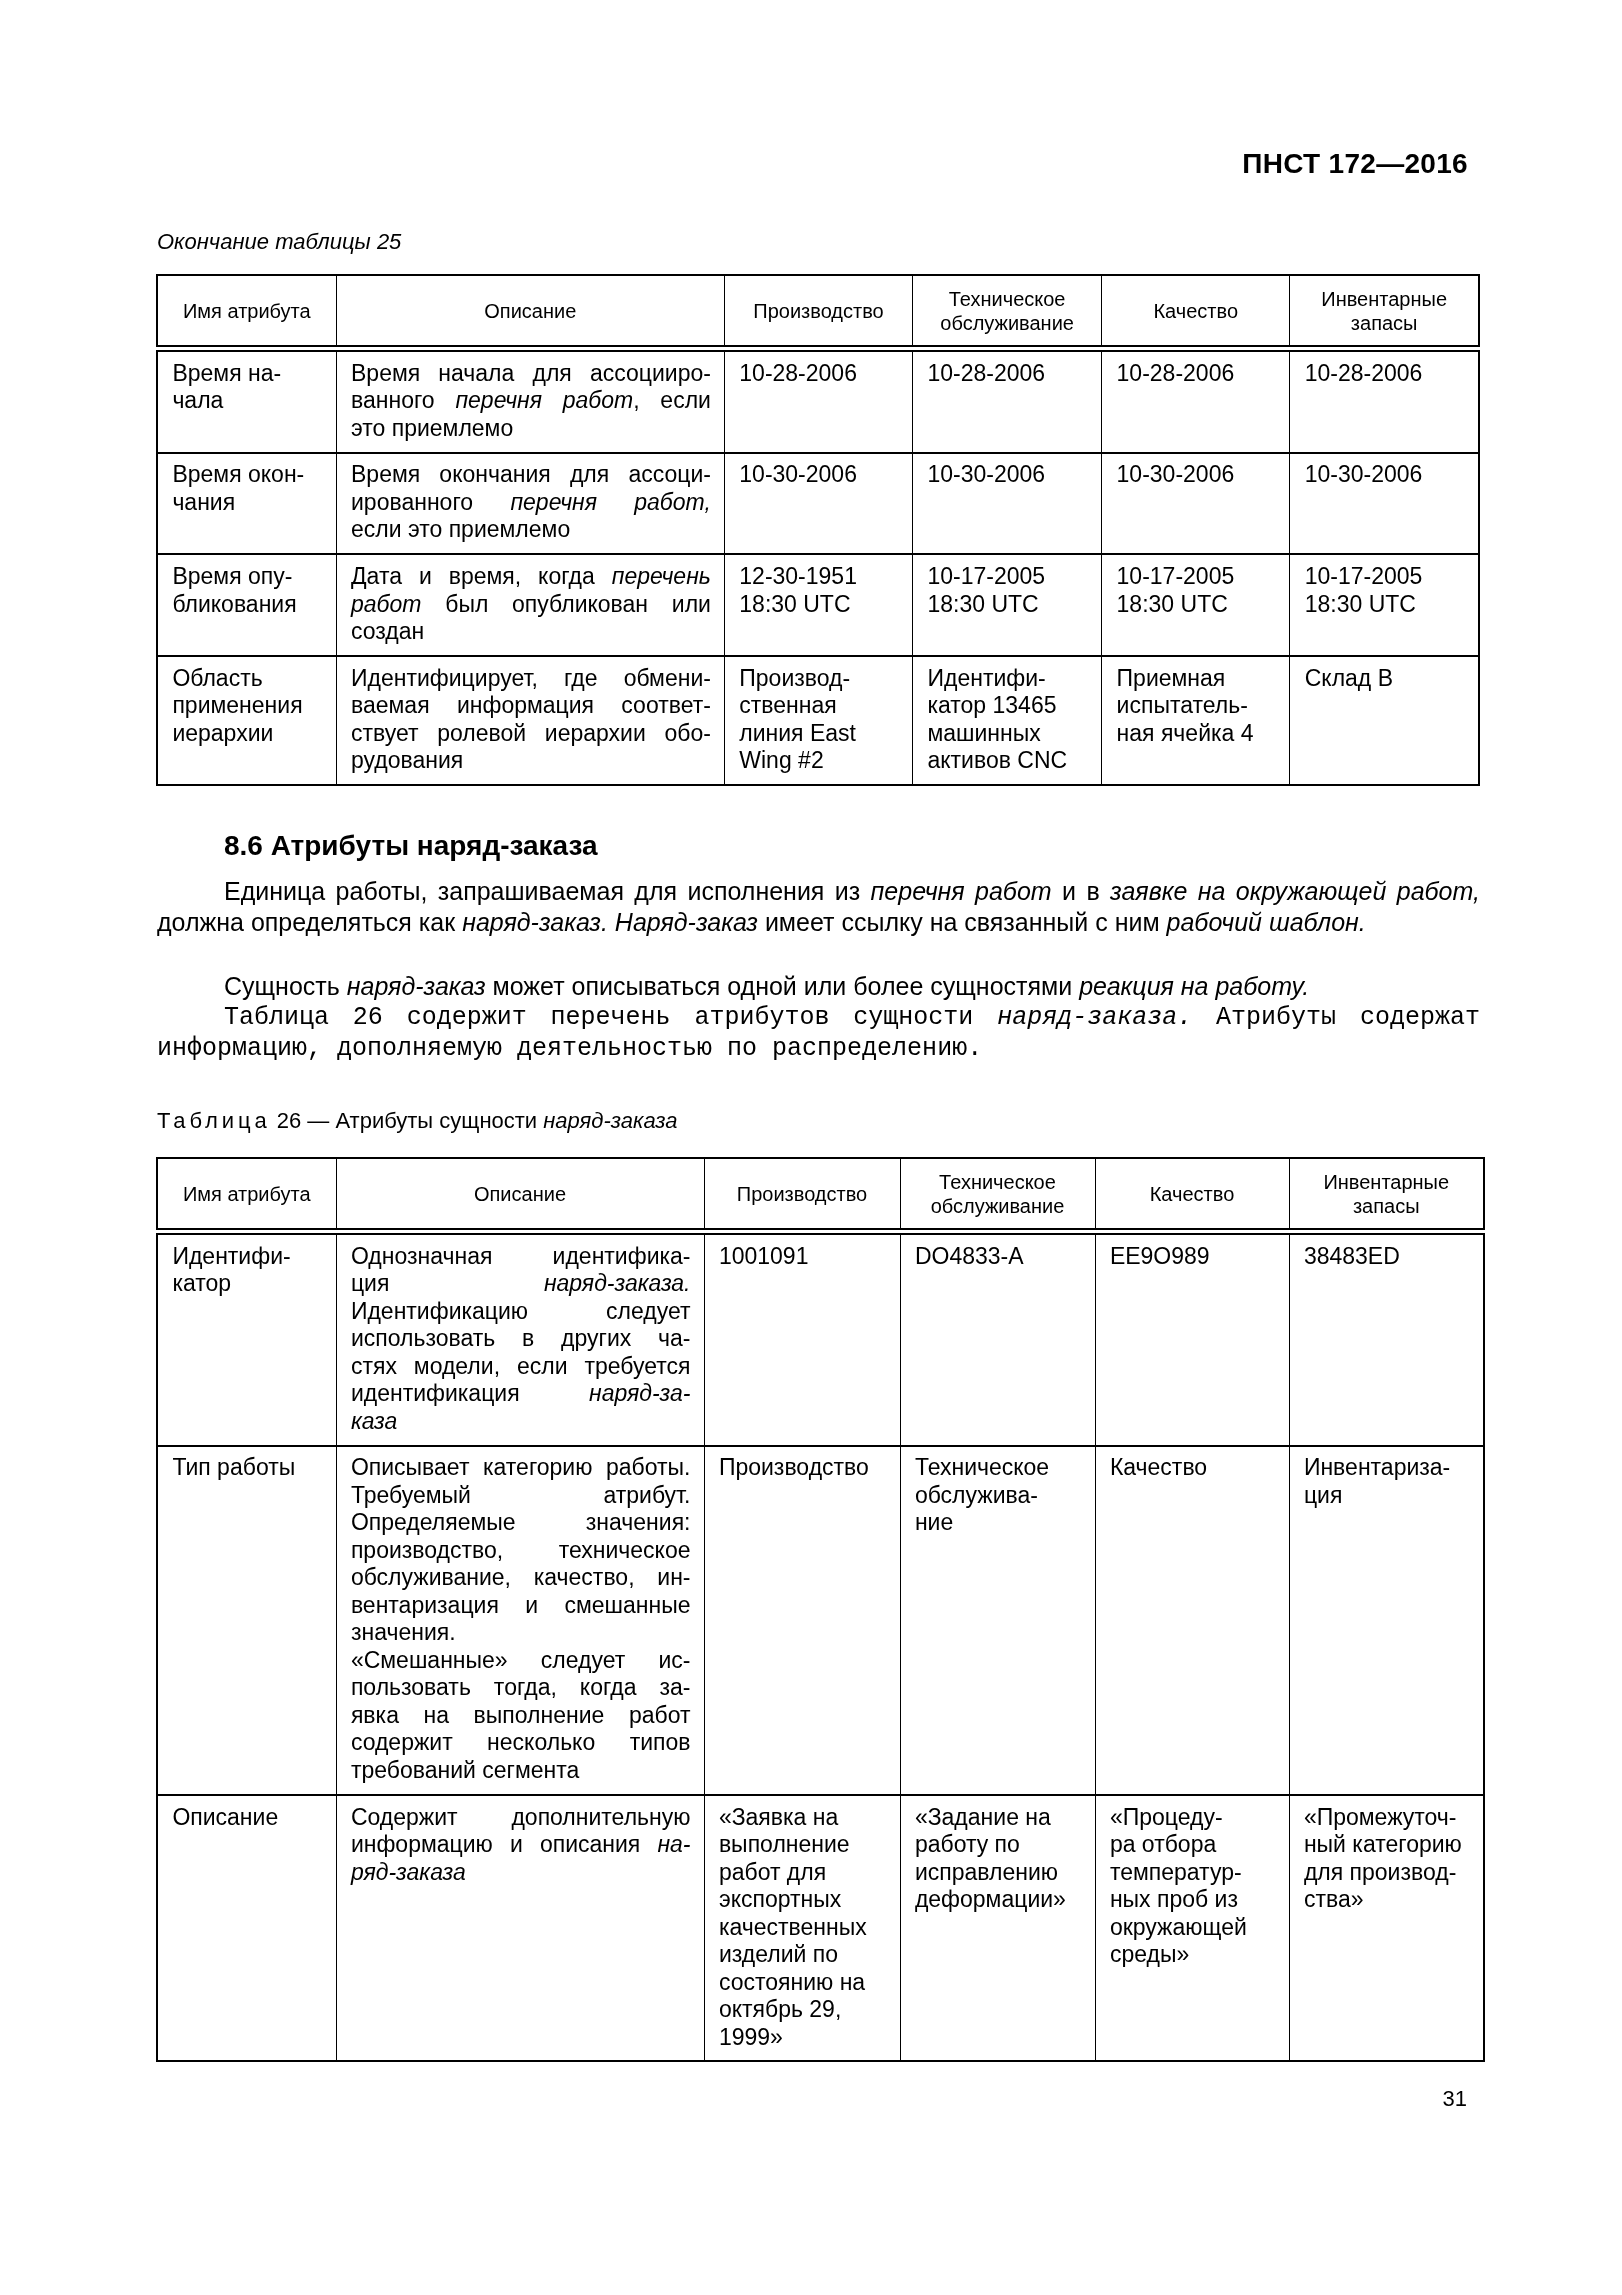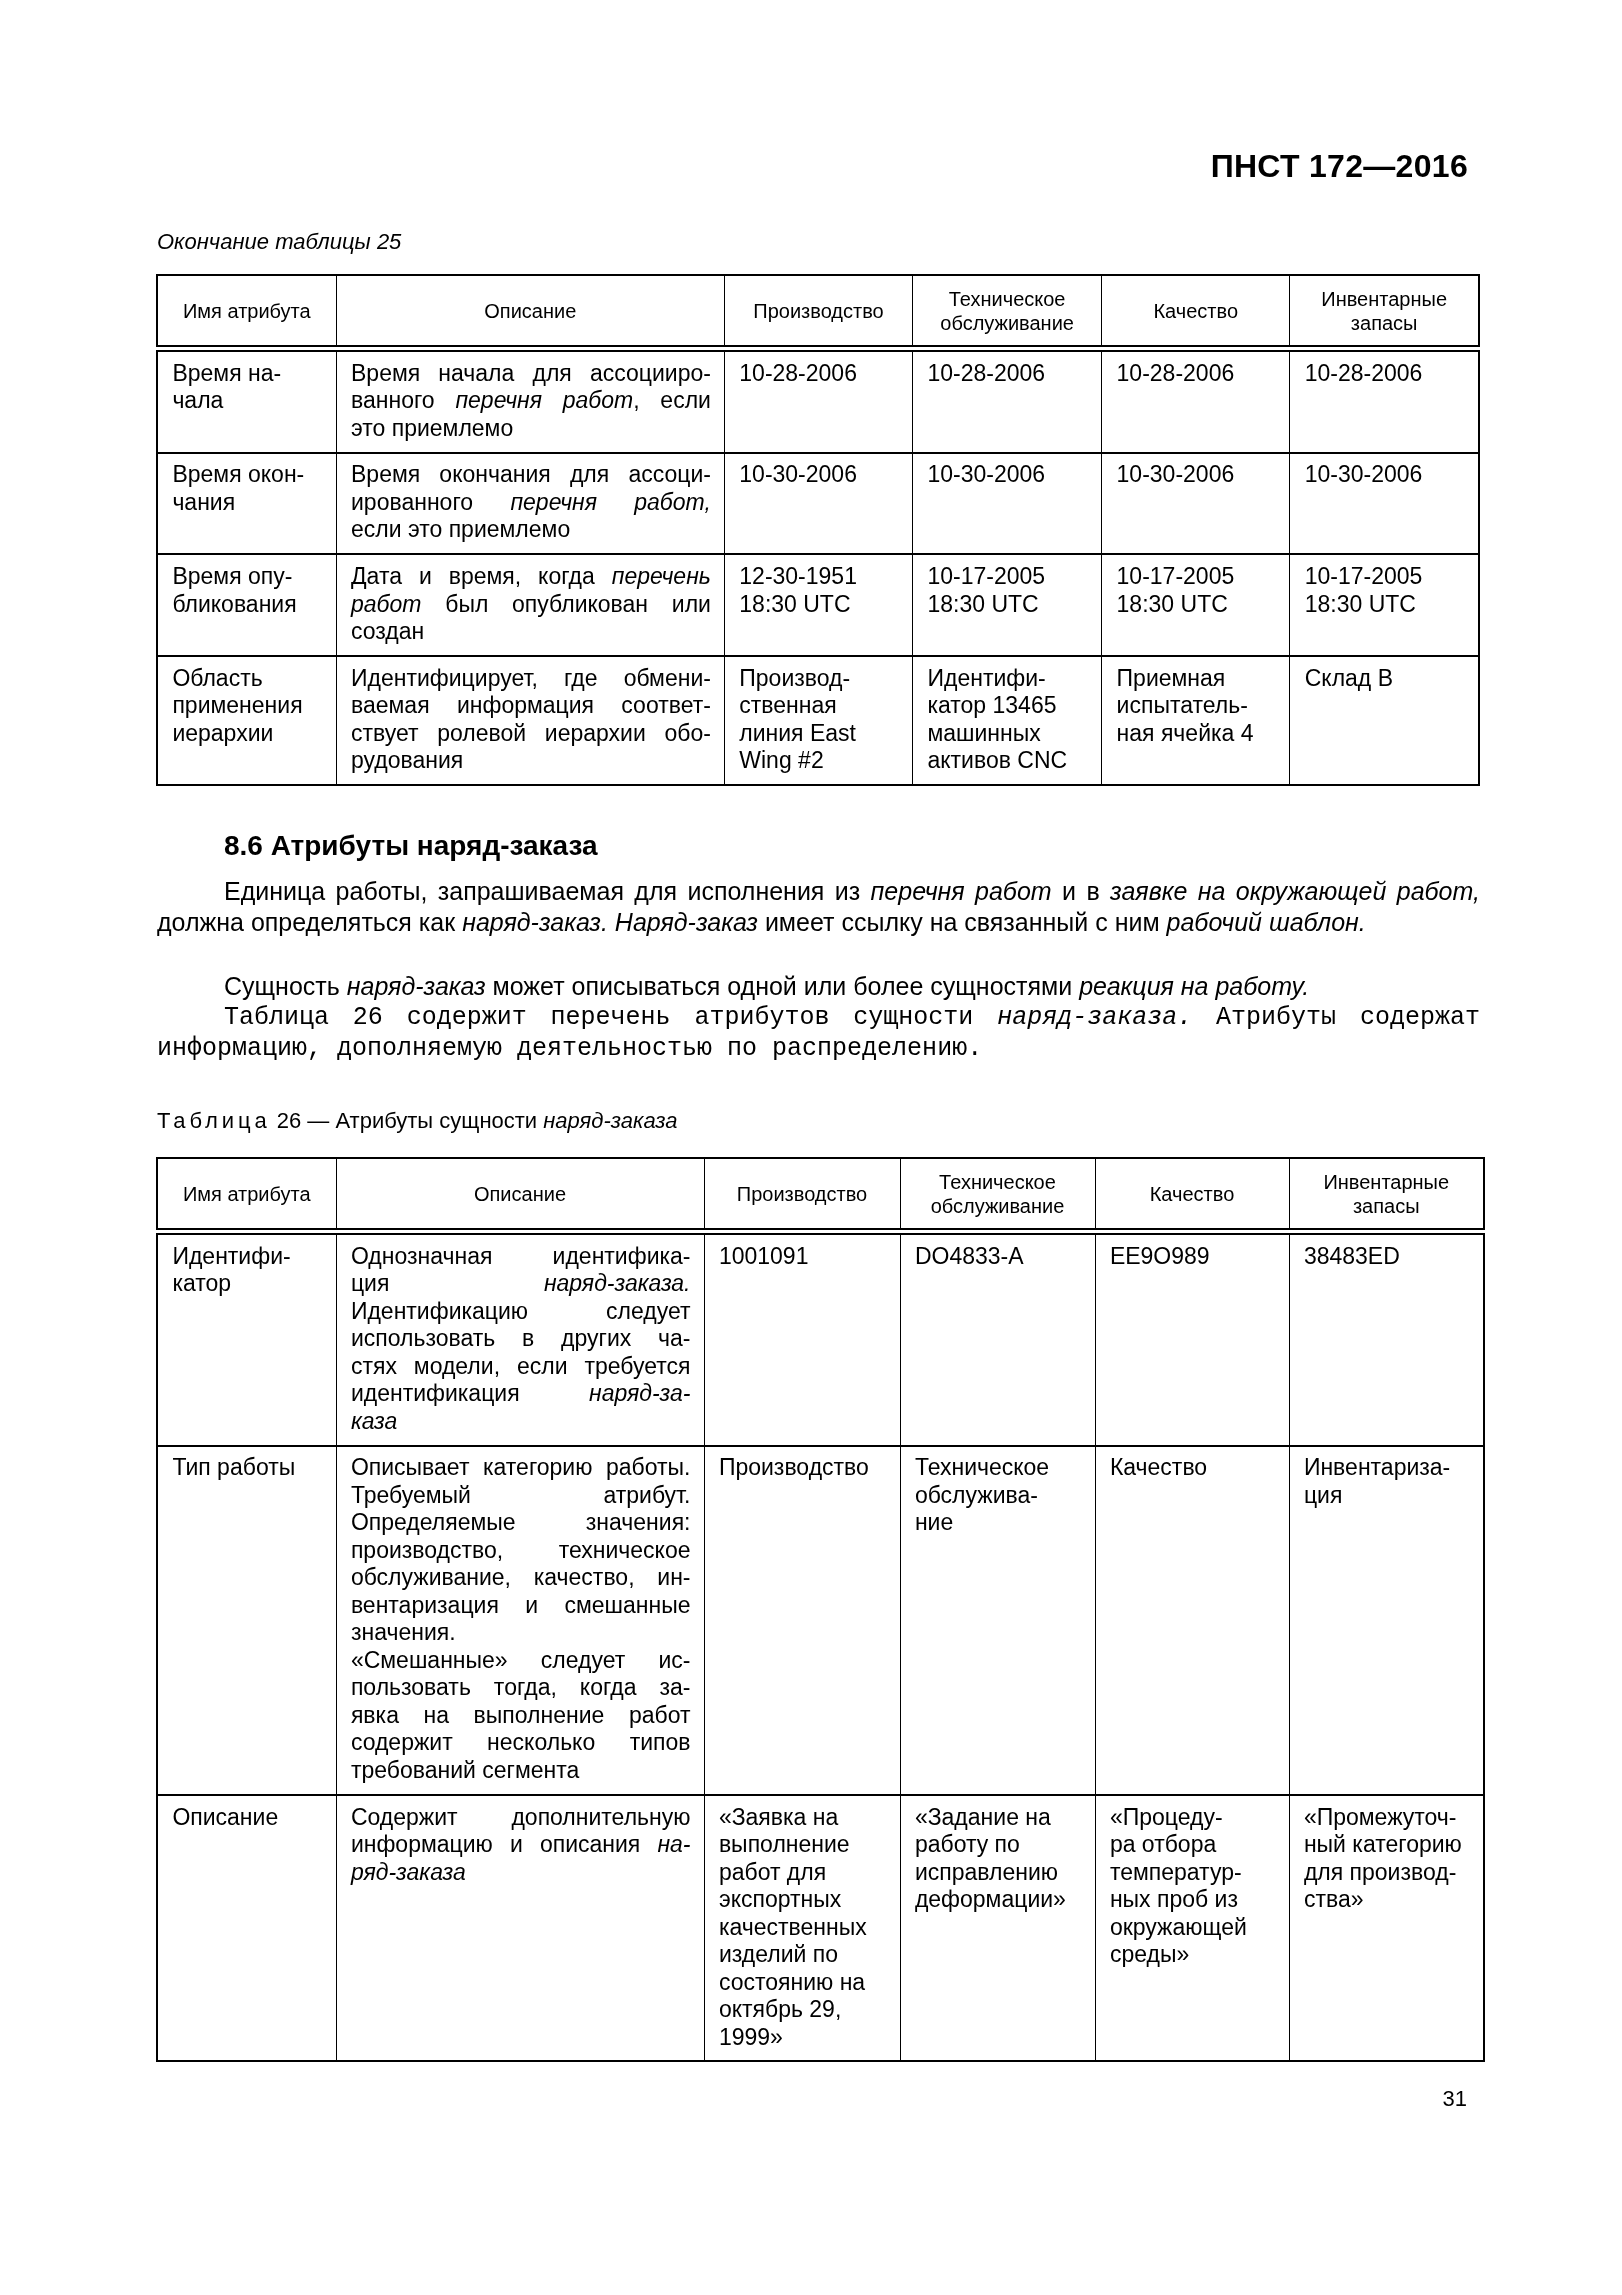--- a/index.html
+++ b/index.html
@@ -2,21 +2,21 @@
 <html style="font-size:10.5px"><head>
 <meta charset="utf-8">
 <style>
   html, body { margin: 0; padding: 0; background: #ffffff; }
   body {
     width: 1623px; height: 2295px; position: relative; overflow: hidden;
     font-family: "Liberation Sans", sans-serif; color: #000;
   }
   .doc-code {
     position: absolute; top: 148px; right: 155px;
-    font-size: 32px; font-weight: bold; letter-spacing: 0.3px;
+    font-size: 28px; font-weight: bold; letter-spacing: 0.3px;
   }
   .caption {
     position: absolute; left: 157px; font-size: 22px;
   }
   .caption.italic { font-style: italic; }
   .spaced { letter-spacing: 3.9px; }
   table.grid {
     position: absolute; left: 156px;
     border-collapse: collapse; table-layout: fixed;
     border: 2.6px solid #000;

